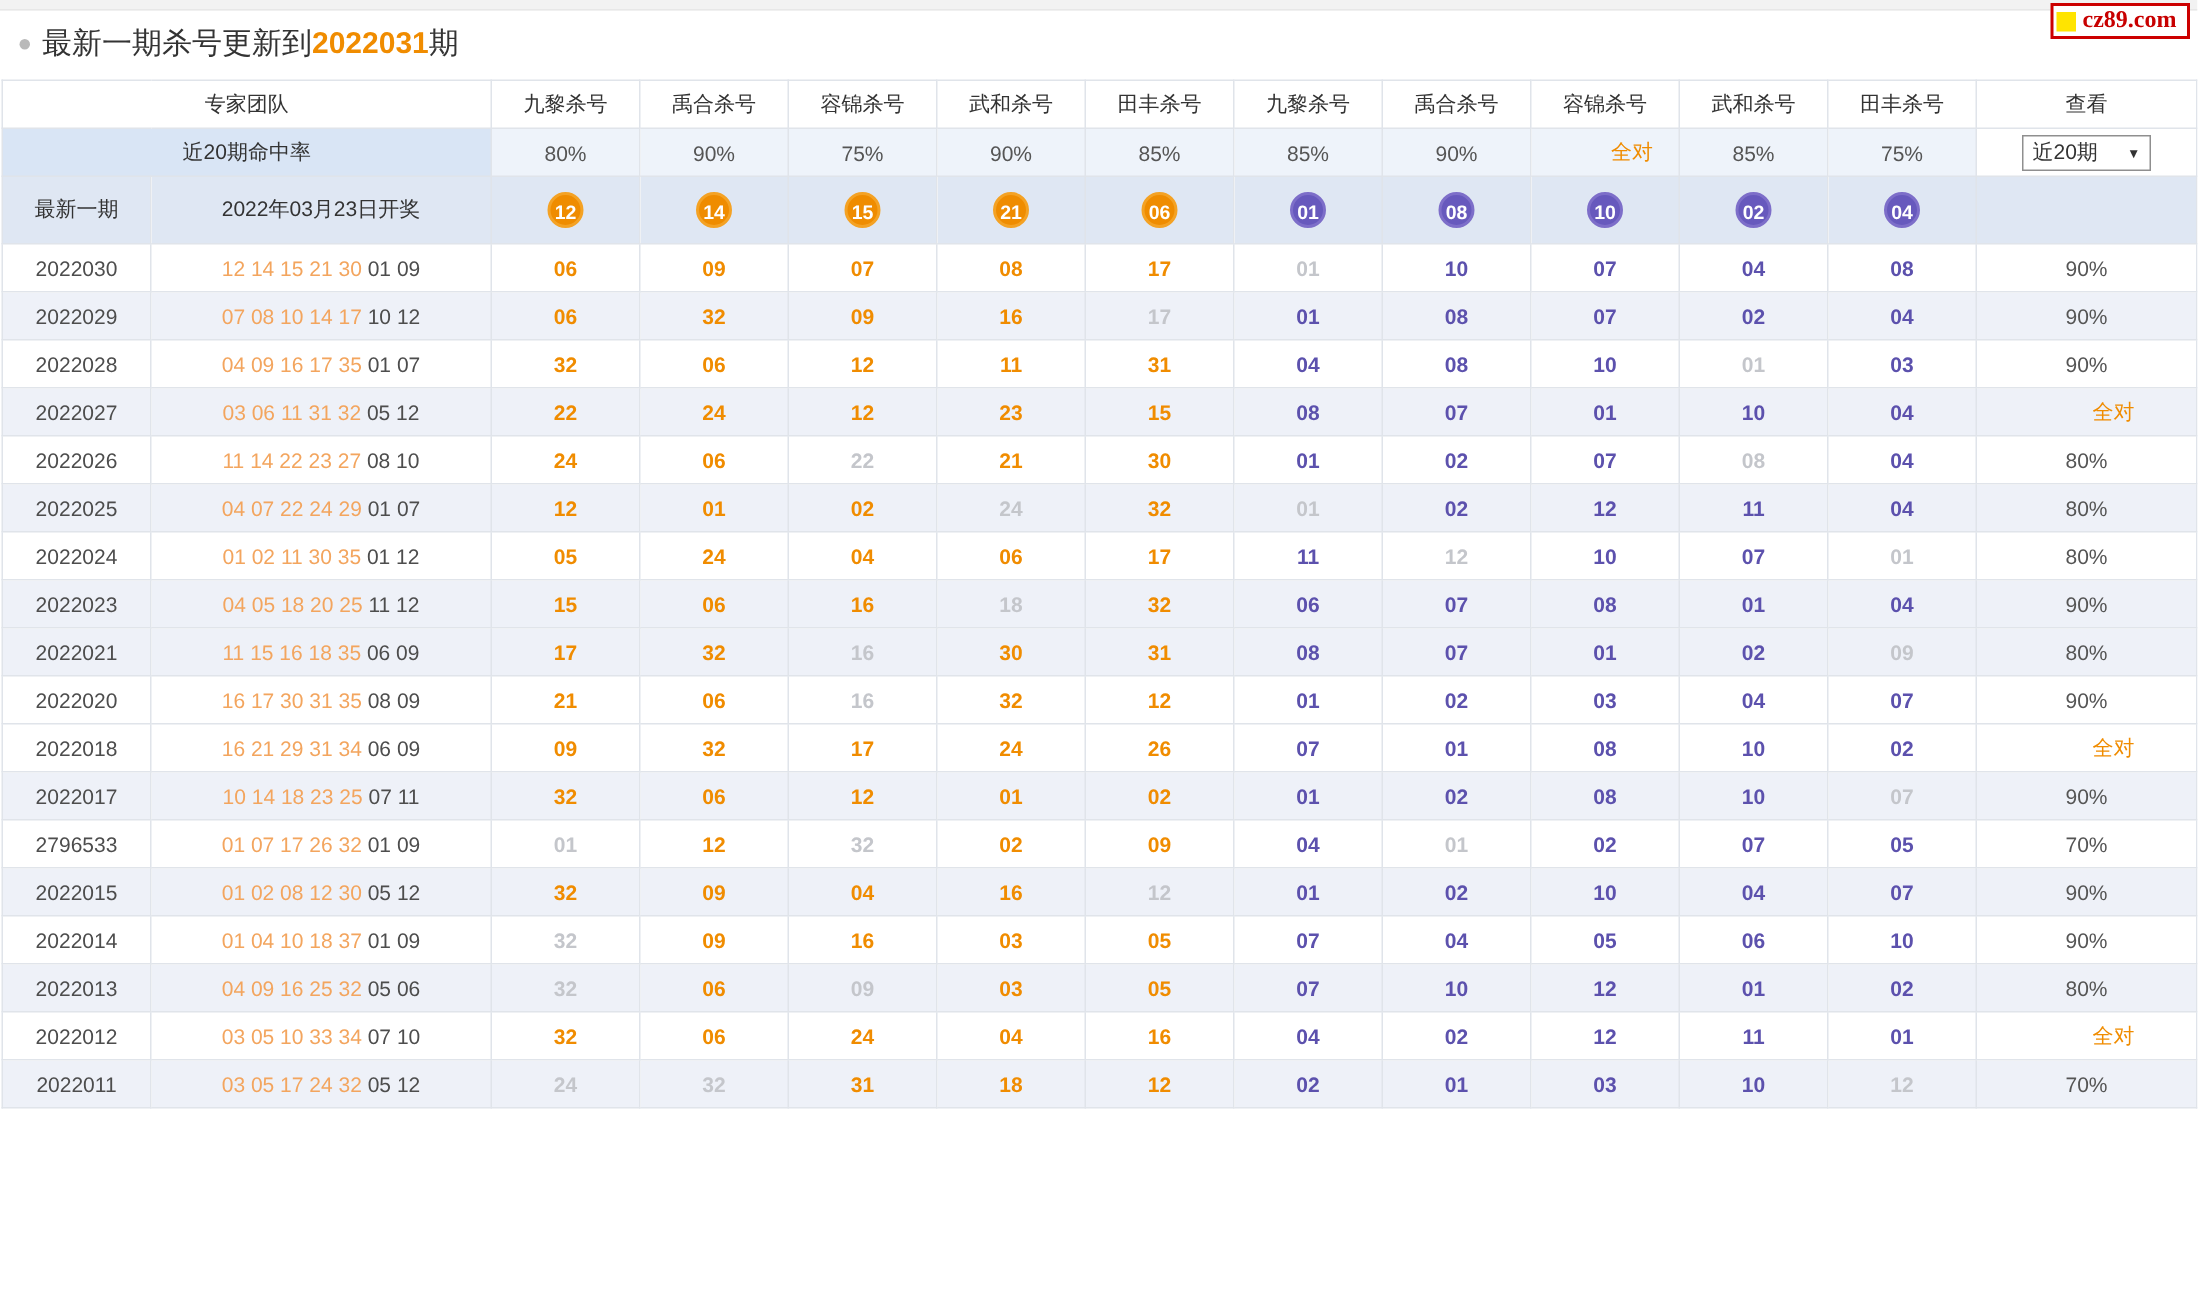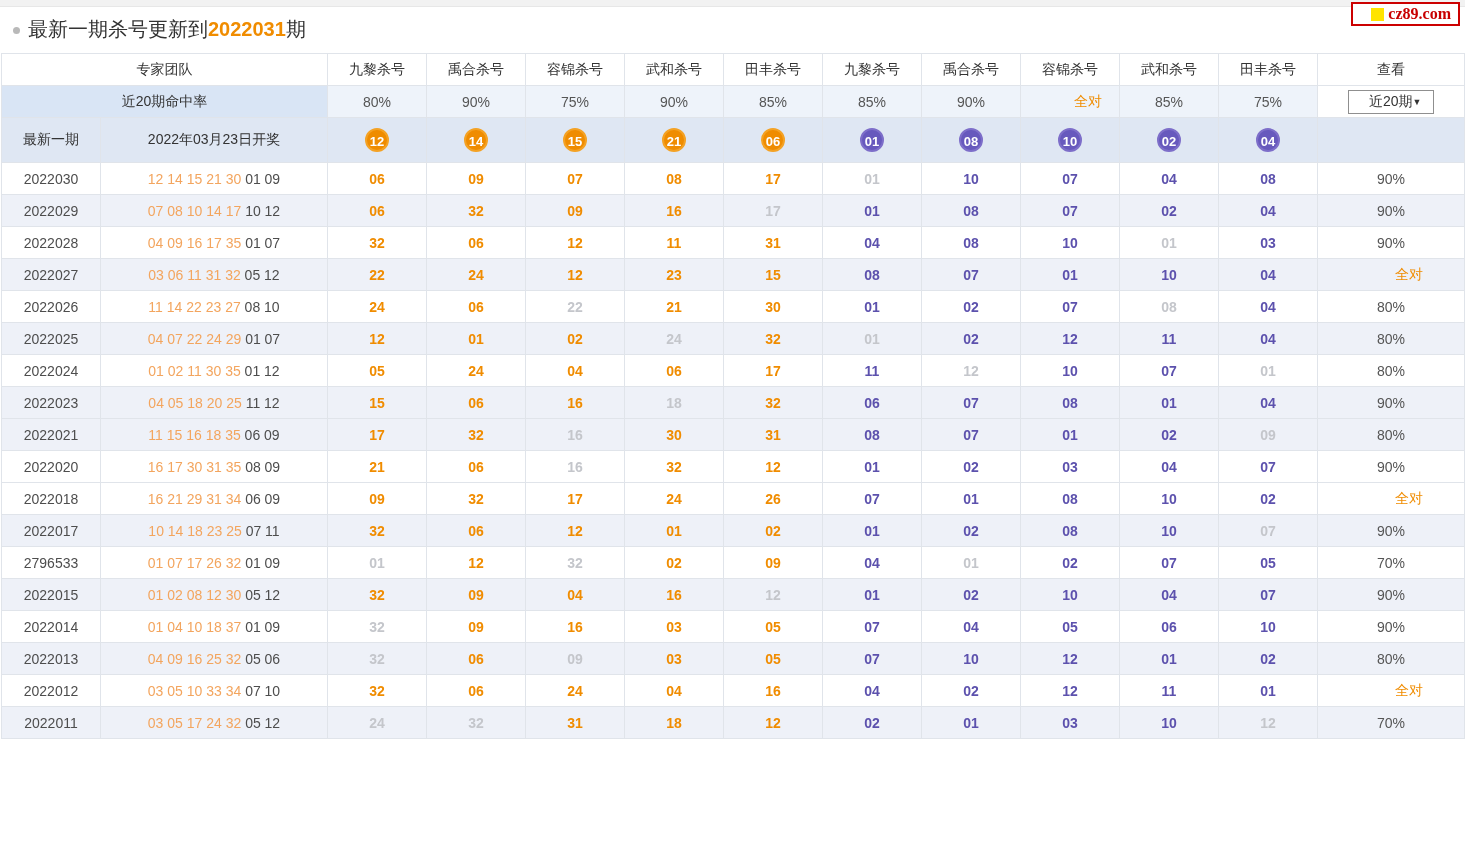--- a/index.html
+++ b/index.html
@@ -10,32 +10,32 @@
     font-family:"Liberation Sans","DejaVu Sans",sans-serif;
     color:#333;
   }
   .topstrip { height:7px; background:#f2f2f2; border-bottom:1px solid #e7e7e7; }
   .topbar { height:46px; position:relative; }
   .bullet { display:inline-block; width:7px; height:7px; border-radius:50%; background:#b9b9b9; margin:0 8px 0 13px; vertical-align:2px; }
   .title { font-size:20px; color:#333; line-height:44px; }
   .title .orange-num { color:#f08c00; font-weight:bold; }
   .help { position:absolute; right:12px; top:20px; font-size:13px; color:#555; white-space:nowrap; }
   .qicon { display:inline-block; width:16px; height:16px; border-radius:50%; background:#fdf3dd; border:1px solid #e3a93f; color:#e08a00; text-align:center; line-height:15px; font-size:11px; font-weight:bold; margin-right:5px; vertical-align:-3px; }
-  .logo { position:absolute; right:5px; top:-5px; border:2px solid #cc0000; background:#fff; padding:1px 7px 1px 18px; display:flex; align-items:center; gap:4px; z-index:5; }
+  .logo { position:absolute; right:5px; top:-5px; border:2px solid #cc0000; background:#fff; padding:1px 7px 1px 2px; display:flex; align-items:center; gap:4px; z-index:5; }
   .logo-sq { width:13px; height:13px; background:#ffe400; display:inline-block; }
   .logo-text { color:#c80000; font-weight:bold; font-size:16px; font-family:"Liberation Serif","DejaVu Serif",serif; }
 
   table.kill { width:1463px; margin-left:1px; border-collapse:collapse; table-layout:fixed; border:1px solid #ccd3dd; }
   th,td { border:1px solid #e0e4ea; text-align:center; padding:0; overflow:hidden; white-space:nowrap; }
   tr.h1 th { height:32px; font-size:14px; font-weight:normal; color:#333; background:#fff; }
   tr.h2 th { height:32px; font-size:14px; font-weight:normal; color:#555; background:#eef3fa; }
   tr.h2 th.corner { background:#d9e5f5; color:#333; }
   tr.h2 th.selcell { background:#fff; }
   tr.h3 th { height:39px; font-size:14px; color:#4a77be; font-weight:bold; background:#fff; }
-  .range-select { display:inline-flex; justify-content:space-between; align-items:center; width:86px; height:24px; border:1px solid #8f8f8f; background:#fff; padding:0 20px; font-size:14px; color:#333; cursor:pointer; }
+  .range-select { display:inline-flex; justify-content:space-between; align-items:center; width:86px; height:24px; border:1px solid #8f8f8f; background:#fff; padding:0 6px; font-size:14px; color:#333; cursor:pointer; }
   .caret { font-size:9px; color:#333; }
 
   tr.latest td { height:45px; background:#dfe7f3; font-size:14px; color:#333; }
   .ball { display:inline-block; width:24px; height:24px; border-radius:50%; line-height:24px; color:#fff; font-weight:bold; font-size:13px; }
   .ball-front { background:#ef8c00; border:2px solid #f4a224; }
   .ball-back  { background:#6759bd; border:2px solid #7d6ec9; }
 
   tbody td { height:32px; font-size:14px; }
   tr.odd td { background:#eef1f8; }
   td.period { color:#4d4d4d; }

